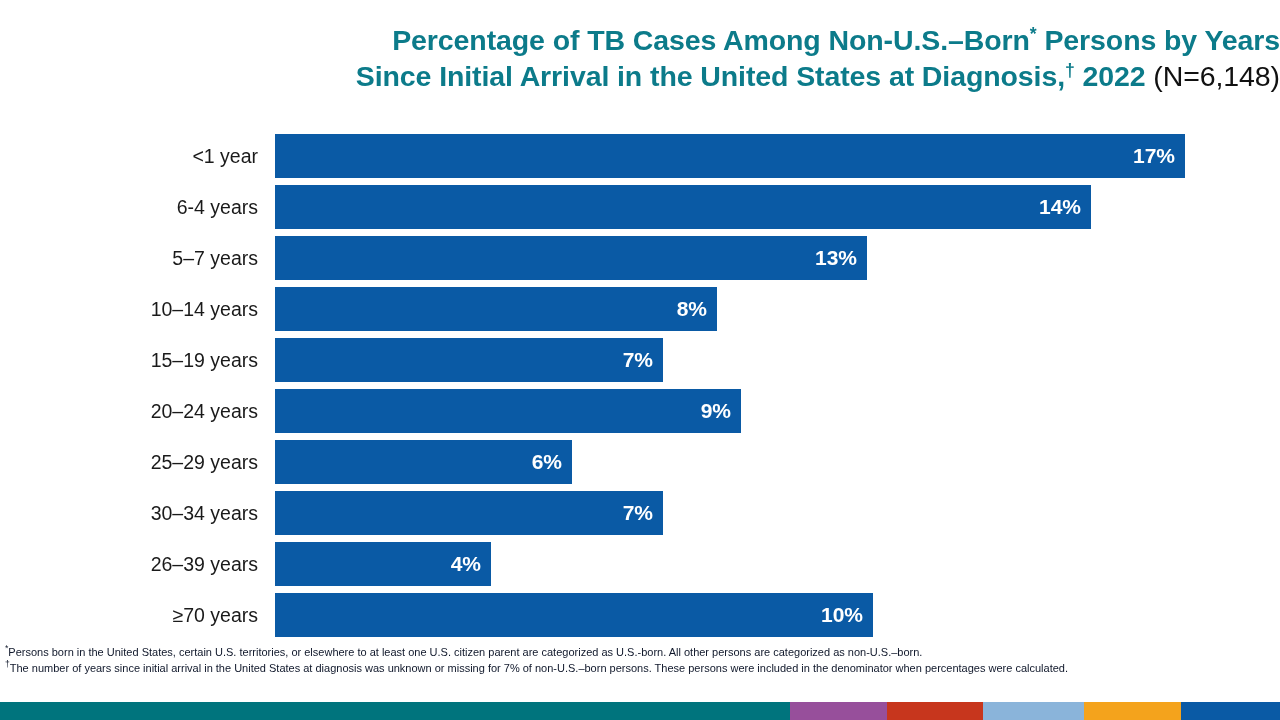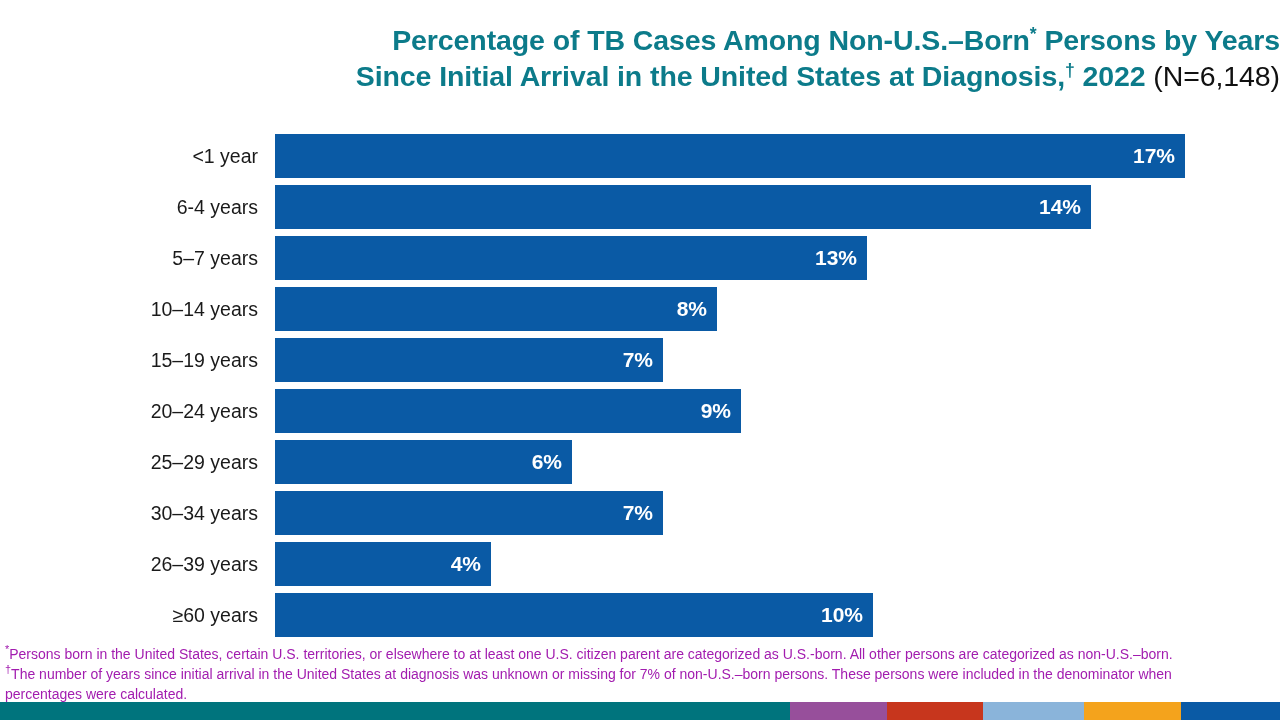--- a/index.html
+++ b/index.html
@@ -88,23 +88,23 @@
     font-weight: bold;
     white-space: nowrap;
   }
 
   
   #footnotes {
     position: absolute;
     left: 5px;
     top: 645px;
     width: 1240px;
-    font-size: 14px;
+    font-size: 11px;
     line-height: 1.42;
-    color: #a21caf;
+    color: #0f172a;
   }
   #footnotes .fnote { white-space: normal; }
   #footnotes .mark {
     font-size: 0.78em;
     vertical-align: super;
     line-height: 0;
   }
 
   
   #color-strip {
@@ -206,21 +206,21 @@
   <div class="bar-row">
     <div class="cat-label">26–39 years</div>
     <div class="bar-track">
       <div class="bar" style="width:216px">
         <span class="bar-value">4%</span>
       </div>
     </div>
   </div>
 
   <div class="bar-row">
-    <div class="cat-label">≥60 years</div>
+    <div class="cat-label">≥70 years</div>
     <div class="bar-track">
       <div class="bar" style="width:598px">
         <span class="bar-value">10%</span>
       </div>
     </div>
   </div>
 
 </div>
 
 <div id="footnotes">

